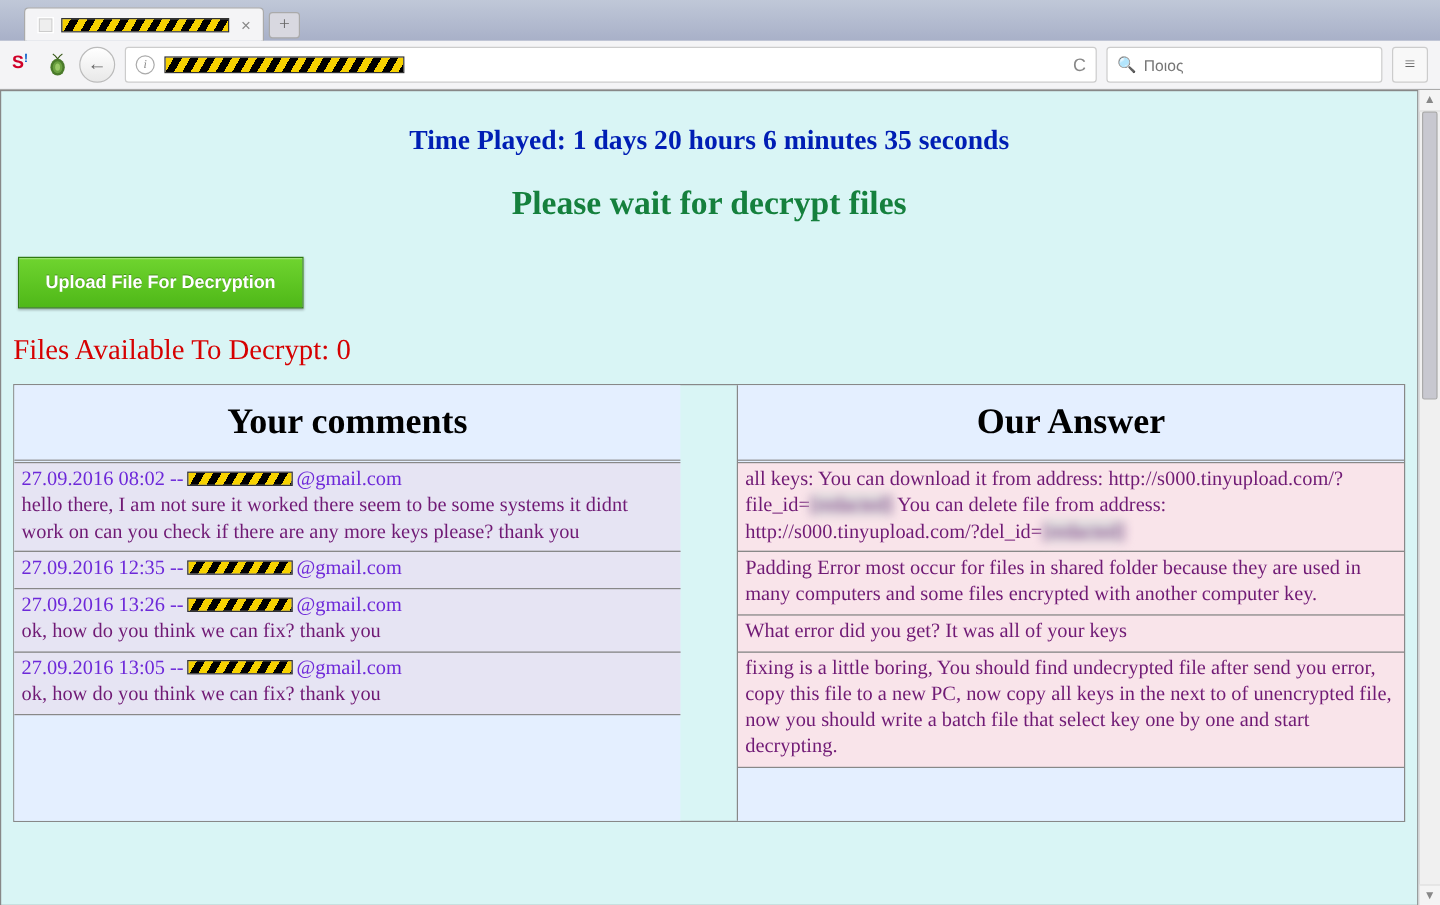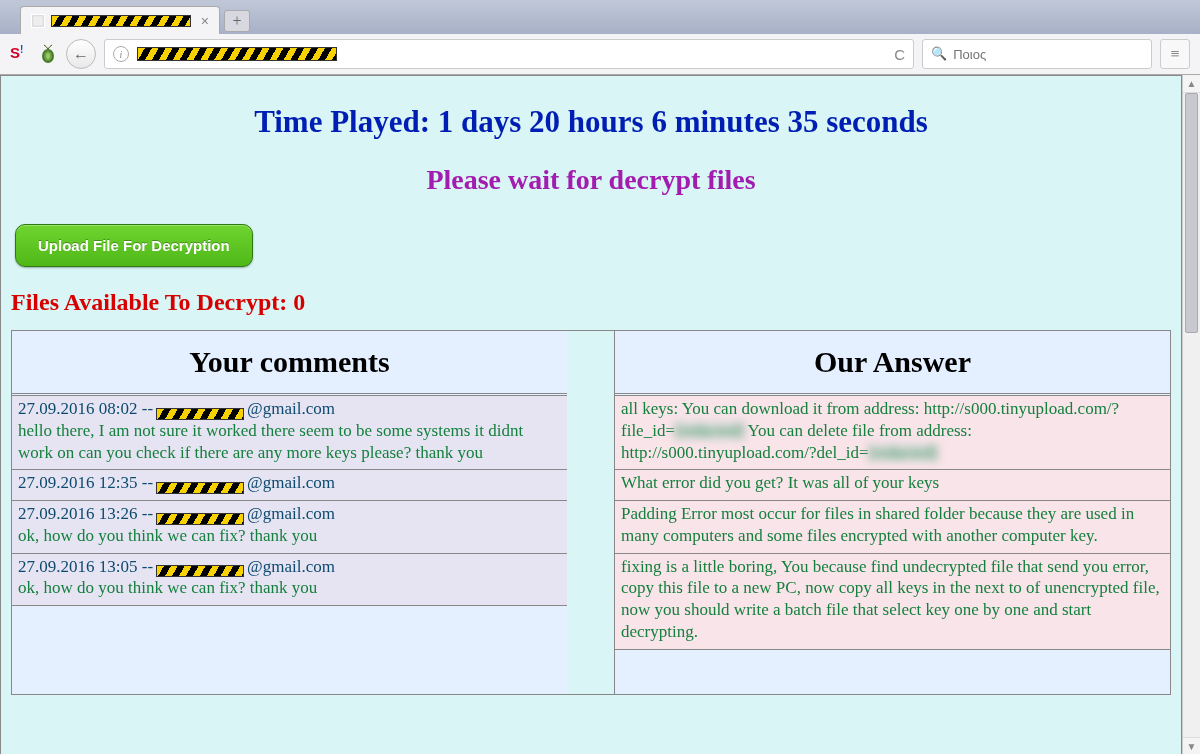--- a/index.html
+++ b/index.html
@@ -168,48 +168,48 @@
       min-height: 680px;
       border: 1px solid #888;
       margin: 0;
       padding: 0;
       flex: 1;
     }
     .time-played {
       text-align: center;
       color: #001eb4;
       font-weight: bold;
-      font-size: 31px;
+      font-size: 23px;
       padding: 28px 0 18px 0;
     }
     .wait-msg {
       text-align: center;
-      color: #a21caf;
+      color: #15803d;
       font-weight: bold;
       font-size: 28px;
       padding: 6px 0 24px 0;
     }
     .upload-btn {
       display: inline-block;
       margin: 4px 0 22px 14px;
       padding: 12px 22px;
       background: linear-gradient(to bottom, #6fd42f 0%, #4fb818 100%);
       border: 1px solid #2f7a10;
-      border-radius: 10px;
+      border-radius: 0;
       color: #fff;
       font-family: Arial, sans-serif;
       font-size: 15px;
       font-weight: bold;
       text-shadow: 0 -1px 0 rgba(0,0,0,0.3);
       cursor: pointer;
       box-shadow: 0 1px 2px rgba(0,0,0,0.3), inset 0 1px 0 rgba(255,255,255,0.3);
     }
     .files-avail {
       color: #d60000;
-      font-weight: bold;
+      font-weight: normal;
       font-size: 24px;
       padding: 0 0 14px 10px;
     }
     .two-col {
       display: flex;
       border: 1px solid #888;
       margin: 0 10px;
       gap: 47px;
     }
     .col {
@@ -233,29 +233,29 @@
     .entry {
       border: 1px solid #888;
       border-left: none;
       border-right: none;
       margin-top: -1px;
       padding: 2px 6px 6px 6px;
       font-size: 17px;
       line-height: 1.28;
     }
     .entry-h {
-      color: #0c4a6e;
+      color: #6d28d9;
       font-size: 17px;
       display: flex;
-      align-items: flex-end;
+      align-items: center;
       gap: 3px;
       flex-wrap: wrap;
     }
     .entry-h .hazard-strip { width: 88px; height: 12px; }
-    .entry-body { color: #15803d; }
+    .entry-body { color: #701a75; }
     .blur {
       filter: blur(4px);
       background: #ddd;
       border-radius: 2px;
     }
     .scroll-track {
       width: 18px;
       background: #f0f0f0;
       border-left: 1px solid #ccc;
       position: relative;
@@ -387,29 +387,29 @@
       <div class="col-header">Our Answer</div>
       <div class="bucket right-bucket">
 
         <div class="entry">
           <div class="entry-body">
             <span>all keys: You can download it from address: http://s000.tinyupload.com/?file_id=</span><span class="blur">[redacted]</span><span> You can delete file from address: http://s000.tinyupload.com/?del_id=</span><span class="blur">[redacted]</span>
           </div>
         </div>
 
         <div class="entry">
+          <div class="entry-body">Padding Error most occur for files in shared folder because they are used in many computers and some files encrypted with another computer key.</div>
+        </div>
+
+        <div class="entry">
           <div class="entry-body">What error did you get? It was all of your keys</div>
         </div>
 
         <div class="entry">
-          <div class="entry-body">Padding Error most occur for files in shared folder because they are used in many computers and some files encrypted with another computer key.</div>
-        </div>
-
-        <div class="entry">
-          <div class="entry-body">fixing is a little boring, You because find undecrypted file that send you error, copy this file to a new PC, now copy all keys in the next to of unencrypted file, now you should write a batch file that select key one by one and start decrypting.</div>
+          <div class="entry-body">fixing is a little boring, You should find undecrypted file after send you error, copy this file to a new PC, now copy all keys in the next to of unencrypted file, now you should write a batch file that select key one by one and start decrypting.</div>
         </div>
 
       </div>
     </div>
   </div>
 
 </div>
 
 <div class="scroll-track">
   <div class="scroll-up">▲</div>

